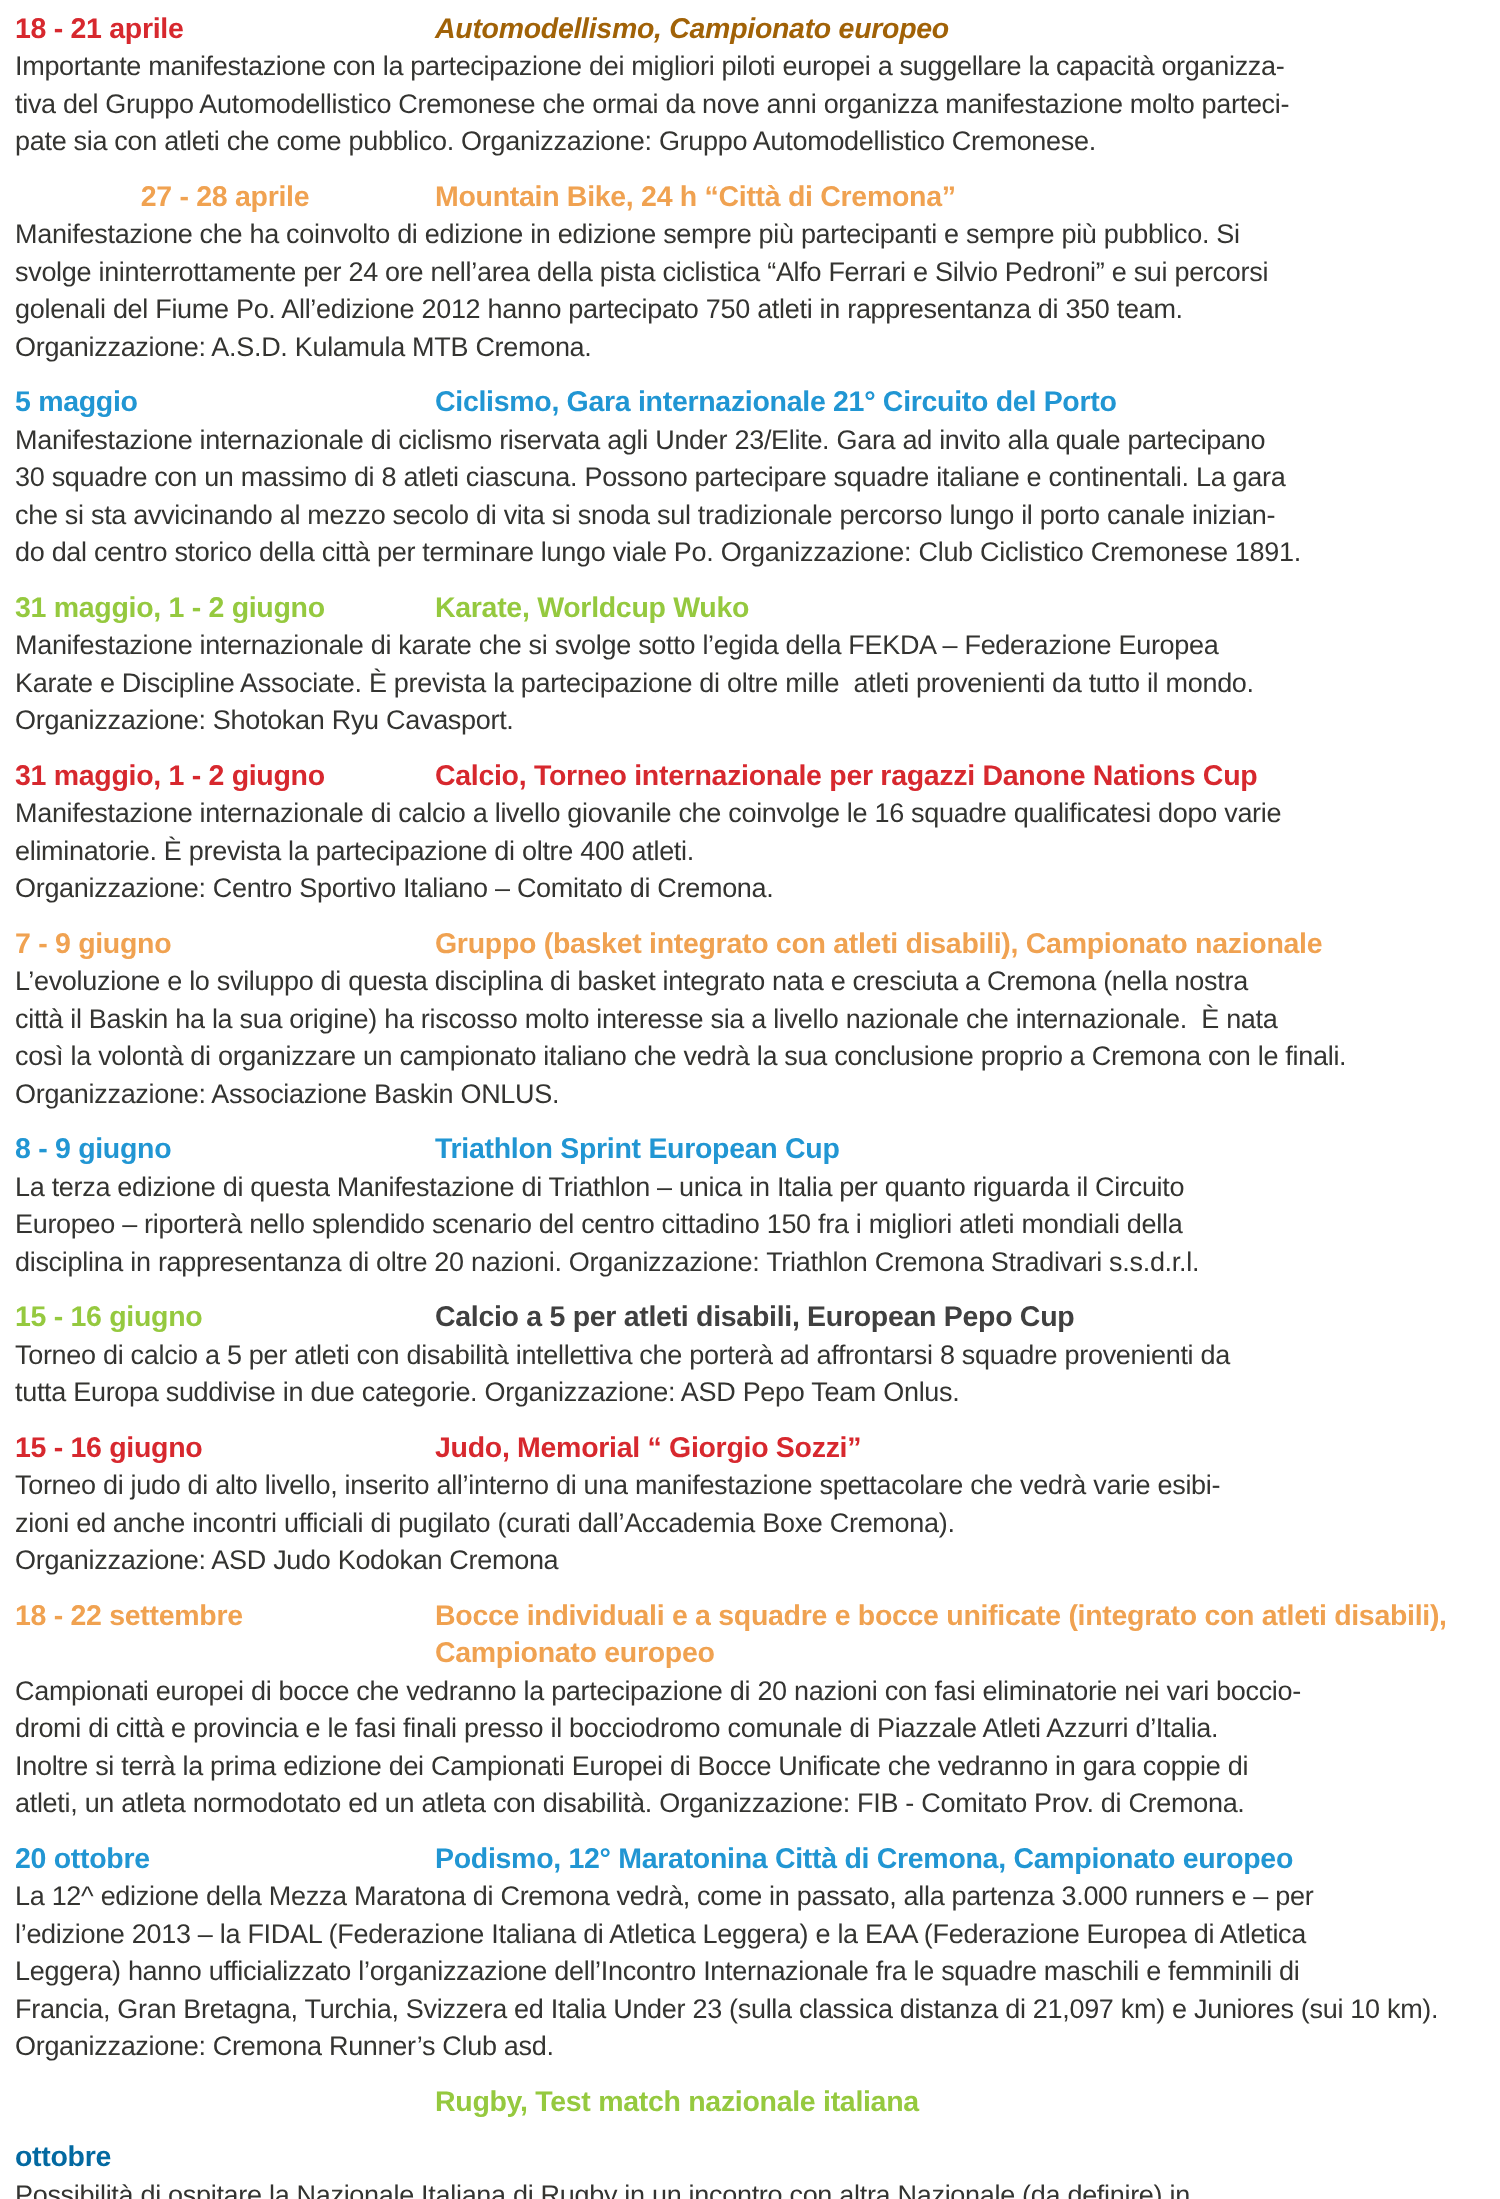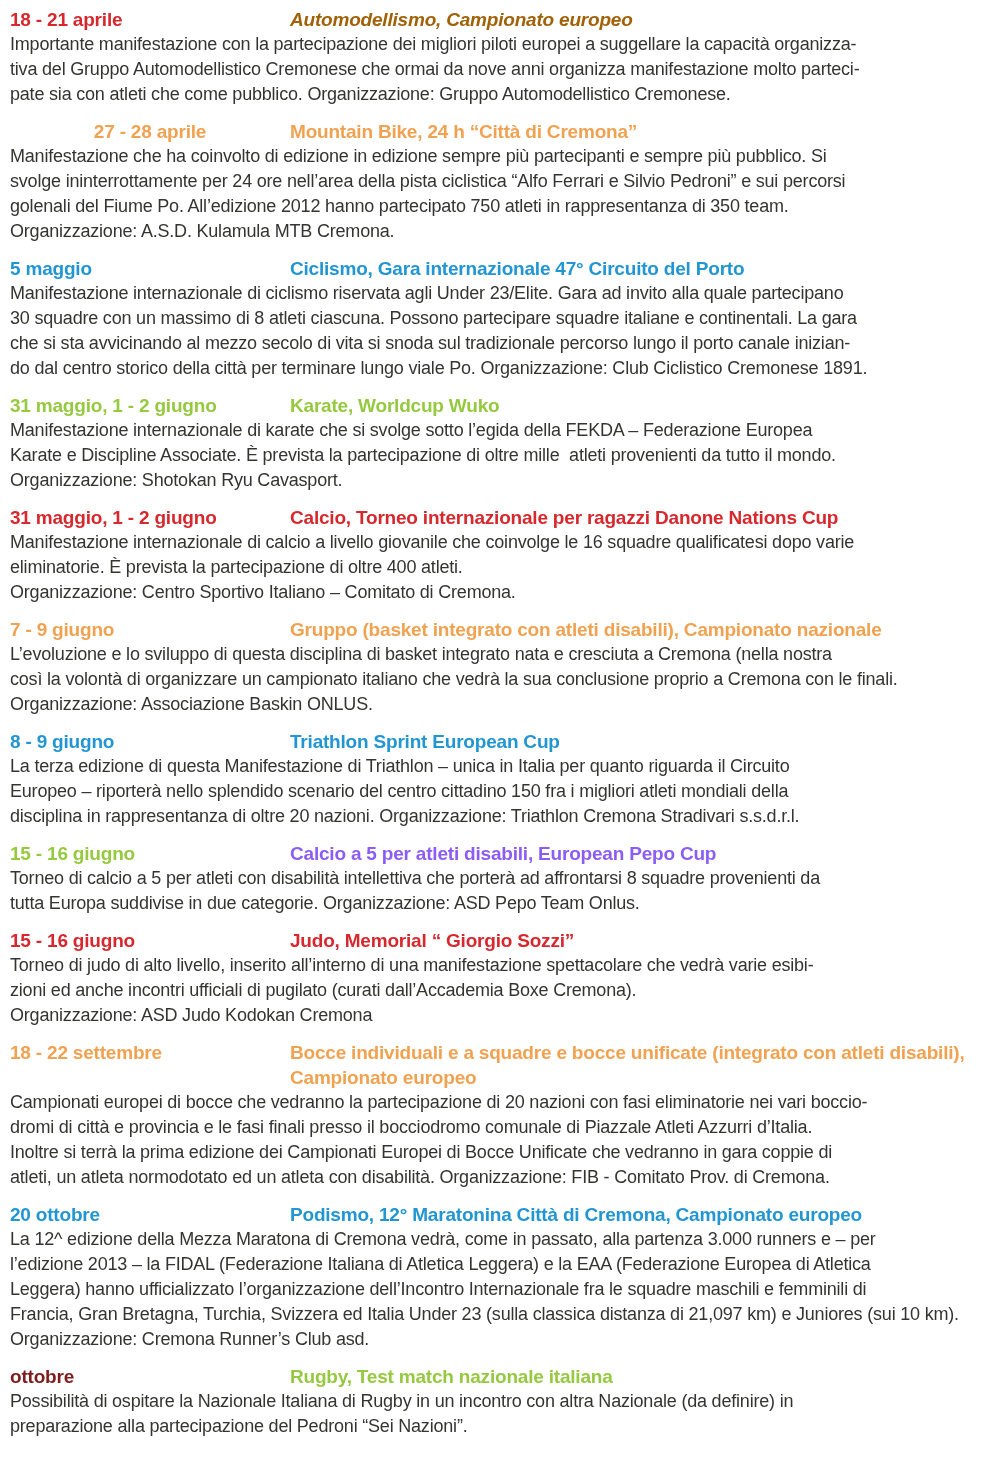--- a/index.html
+++ b/index.html
@@ -76,21 +76,21 @@
         <div class="event-body">
           <div class="body-line">Manifestazione che ha coinvolto di edizione in edizione sempre più partecipanti e sempre più pubblico. Si</div>
           <div class="body-line">svolge ininterrottamente per 24 ore nell’area della pista ciclistica “Alfo Ferrari e Silvio Pedroni” e sui percorsi</div>
           <div class="body-line">golenali del Fiume Po. All’edizione 2012 hanno partecipato 750 atleti in rappresentanza di 350 team.</div>
           <div class="body-line">Organizzazione: A.S.D. Kulamula MTB Cremona.</div>
         </div>
       </article>
       <article class="event">
         <header class="event-header">
           <span class="event-date" style="color: rgb(33, 150, 211);">5 maggio</span>
-          <h2 class="event-title" style="color: rgb(33, 150, 211);">Ciclismo, Gara internazionale 47° Circuito del Porto</h2>
+          <h2 class="event-title" style="color: rgb(33, 150, 211);">Ciclismo, Gara internazionale 21° Circuito del Porto</h2>
         </header>
         <div class="event-body">
           <div class="body-line">Manifestazione internazionale di ciclismo riservata agli Under 23/Elite. Gara ad invito alla quale partecipano</div>
           <div class="body-line">30 squadre con un massimo di 8 atleti ciascuna. Possono partecipare squadre italiane e continentali. La gara</div>
           <div class="body-line">che si sta avvicinando al mezzo secolo di vita si snoda sul tradizionale percorso lungo il porto canale inizian-</div>
           <div class="body-line">do dal centro storico della città per terminare lungo viale Po. Organizzazione: Club Ciclistico Cremonese 1891.</div>
         </div>
       </article>
       <article class="event">
         <header class="event-header">
@@ -114,39 +114,40 @@
           <div class="body-line">Organizzazione: Centro Sportivo Italiano – Comitato di Cremona.</div>
         </div>
       </article>
       <article class="event">
         <header class="event-header">
           <span class="event-date" style="color: rgb(240, 162, 81);">7 - 9 giugno</span>
           <h2 class="event-title" style="color: rgb(240, 162, 81);">Gruppo (basket integrato con atleti disabili), Campionato nazionale</h2>
         </header>
         <div class="event-body">
           <div class="body-line">L’evoluzione e lo sviluppo di questa disciplina di basket integrato nata e cresciuta a Cremona (nella nostra</div>
+          <div class="body-line">città il Baskin ha la sua origine) ha riscosso molto interesse sia a livello nazionale che internazionale.  È nata</div>
           <div class="body-line">così la volontà di organizzare un campionato italiano che vedrà la sua conclusione proprio a Cremona con le finali.</div>
           <div class="body-line">Organizzazione: Associazione Baskin ONLUS.</div>
         </div>
       </article>
       <article class="event">
         <header class="event-header">
           <span class="event-date" style="color: rgb(33, 150, 211);">8 - 9 giugno</span>
           <h2 class="event-title" style="color: rgb(33, 150, 211);">Triathlon Sprint European Cup</h2>
         </header>
         <div class="event-body">
           <div class="body-line">La terza edizione di questa Manifestazione di Triathlon – unica in Italia per quanto riguarda il Circuito</div>
           <div class="body-line">Europeo – riporterà nello splendido scenario del centro cittadino 150 fra i migliori atleti mondiali della</div>
           <div class="body-line">disciplina in rappresentanza di oltre 20 nazioni. Organizzazione: Triathlon Cremona Stradivari s.s.d.r.l.</div>
         </div>
       </article>
       <article class="event">
         <header class="event-header">
           <span class="event-date" style="color: rgb(149, 201, 63);">15 - 16 giugno</span>
-          <h2 class="event-title" style="color: #8b5cf6;">Calcio a 5 per atleti disabili, European Pepo Cup</h2>
+          <h2 class="event-title" style="color: #404040;">Calcio a 5 per atleti disabili, European Pepo Cup</h2>
         </header>
         <div class="event-body">
           <div class="body-line">Torneo di calcio a 5 per atleti con disabilità intellettiva che porterà ad affrontarsi 8 squadre provenienti da</div>
           <div class="body-line">tutta Europa suddivise in due categorie. Organizzazione: ASD Pepo Team Onlus.</div>
         </div>
       </article>
       <article class="event">
         <header class="event-header">
           <span class="event-date" style="color: rgb(215, 40, 46);">15 - 16 giugno</span>
           <h2 class="event-title" style="color: rgb(215, 40, 46);">Judo, Memorial “ Giorgio Sozzi”</h2>
@@ -177,21 +178,21 @@
         <div class="event-body">
           <div class="body-line">La 12^ edizione della Mezza Maratona di Cremona vedrà, come in passato, alla partenza 3.000 runners e – per</div>
           <div class="body-line">l’edizione 2013 – la FIDAL (Federazione Italiana di Atletica Leggera) e la EAA (Federazione Europea di Atletica</div>
           <div class="body-line">Leggera) hanno ufficializzato l’organizzazione dell’Incontro Internazionale fra le squadre maschili e femminili di</div>
           <div class="body-line">Francia, Gran Bretagna, Turchia, Svizzera ed Italia Under 23 (sulla classica distanza di 21,097 km) e Juniores (sui 10 km).</div>
           <div class="body-line">Organizzazione: Cremona Runner’s Club asd.</div>
         </div>
       </article>
       <article class="event">
         <header class="event-header">
-          <span class="event-date" style="color: #7f1d1d;">ottobre</span>
+          <span class="event-date" style="color: #0369a1; margin-top: 37px;">ottobre</span>
           <h2 class="event-title" style="color: rgb(149, 201, 63);">Rugby, Test match nazionale italiana</h2>
         </header>
         <div class="event-body">
           <div class="body-line">Possibilità di ospitare la Nazionale Italiana di Rugby in un incontro con altra Nazionale (da definire) in</div>
           <div class="body-line">preparazione alla partecipazione del Pedroni “Sei Nazioni”.</div>
         </div>
       </article>
     </div>
 </main>
 

